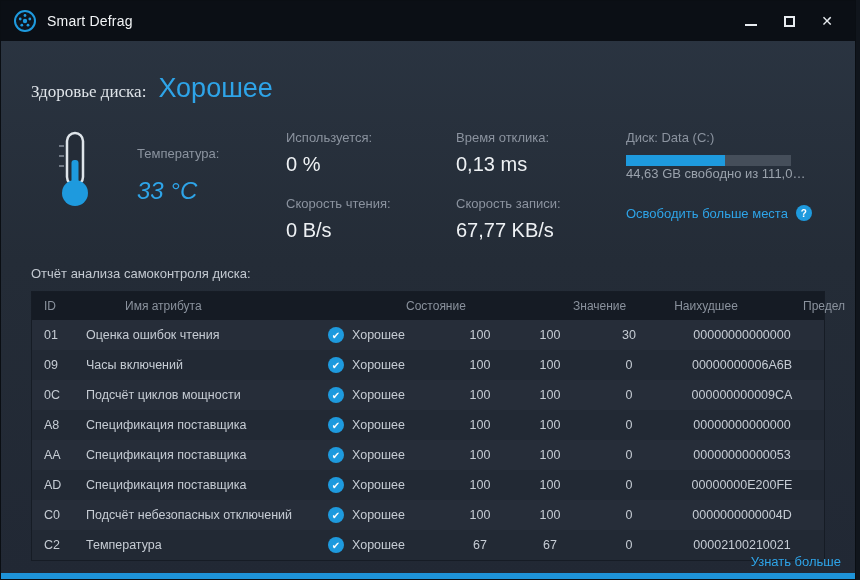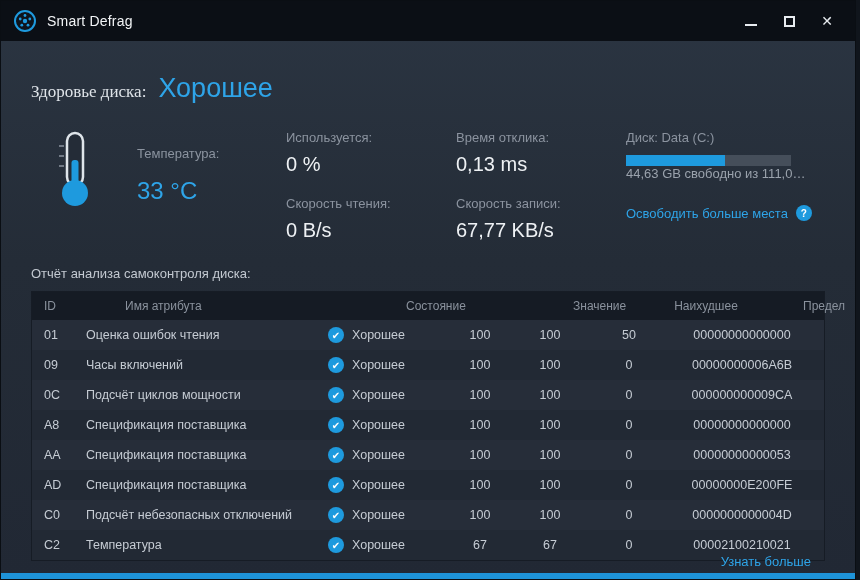--- a/index.html
+++ b/index.html
@@ -44,21 +44,21 @@
   }
   .health-label { font-size: 17px; color: #dfe4e9; font-family: Liberation Serif, serif; }
   .health-value { font-size: 27px; color: #2ea4e8; font-weight: 400; }
   
   .stats-row { display: flex; margin-top: 26px; }
   .col-temp { flex: 0 0 255px; display: flex; align-items: flex-start; }
   .therm { margin-left: 18px; margin-right: 36px; }
   .temp-block { margin-top: 16px; }
   .stat-label { font-size: 13px; color: #8b939f; }
   .stat-value { font-size: 20px; color: #eef1f4; margin-top: 8px; }
-  .temp-value { font-size: 24px; color: #2ea4e8; margin-top: 16px; }
+  .temp-value { font-size: 24px; color: #2ea4e8; margin-top: 16px; font-style: italic; }
   .col-stat { flex: 0 0 170px; }
   .col-stat .stat-group + .stat-group { margin-top: 20px; }
   .col-disk { flex: 1 1 auto; }
   .disk-label { font-size: 13px; color: #8b939f; }
   .disk-bar {
     width: 165px; height: 11px; background: #454e5a;
     margin-top: 10px; position: relative;
   }
   .disk-bar-fill { height: 100%; background: #1e9ade; width: 60%; }
   .disk-free { font-size: 13px; color: #9aa2ac; }
@@ -95,21 +95,21 @@
   .t-body .t-row:nth-child(odd) { background: #262d39; }
   .t-body .t-row:nth-child(even) { background: #222934; }
   .c-status { display: flex; align-items: center; gap: 8px; }
   .check-icon {
     width: 16px; height: 16px; border-radius: 50%;
     background: #1e9ade; color: #fff;
     display: inline-flex; align-items: center; justify-content: center;
     font-size: 10px; flex: 0 0 16px;
   }
   
-  .footer-link { position: absolute; right: 44px; bottom: 10px; }
+  .footer-link { position: absolute; right: 14px; bottom: 10px; }
   .bottom-strip {
     position: absolute; left: 0; right: 0; bottom: 0;
     height: 6px; background: #1e93d8;
   }
 </style>
 </head>
 <body>
 
 <div class="window">
 
@@ -215,21 +215,21 @@
       <div class="t-body">
   <div class="t-row">
     <div class="c-id">01</div>
     <div>Оценка ошибок чтения</div>
     <div class="c-status">
       <span class="check-icon">✔</span>
       <span>Хорошее</span>
     </div>
     <div class="c-num">100</div>
     <div class="c-num">100</div>
-    <div class="c-num">50</div>
+    <div class="c-num">30</div>
     <div class="c-raw">00000000000000</div>
   </div>
 
   <div class="t-row">
     <div class="c-id">09</div>
     <div>Часы включений</div>
     <div class="c-status">
       <span class="check-icon">✔</span>
       <span>Хорошее</span>
     </div>

